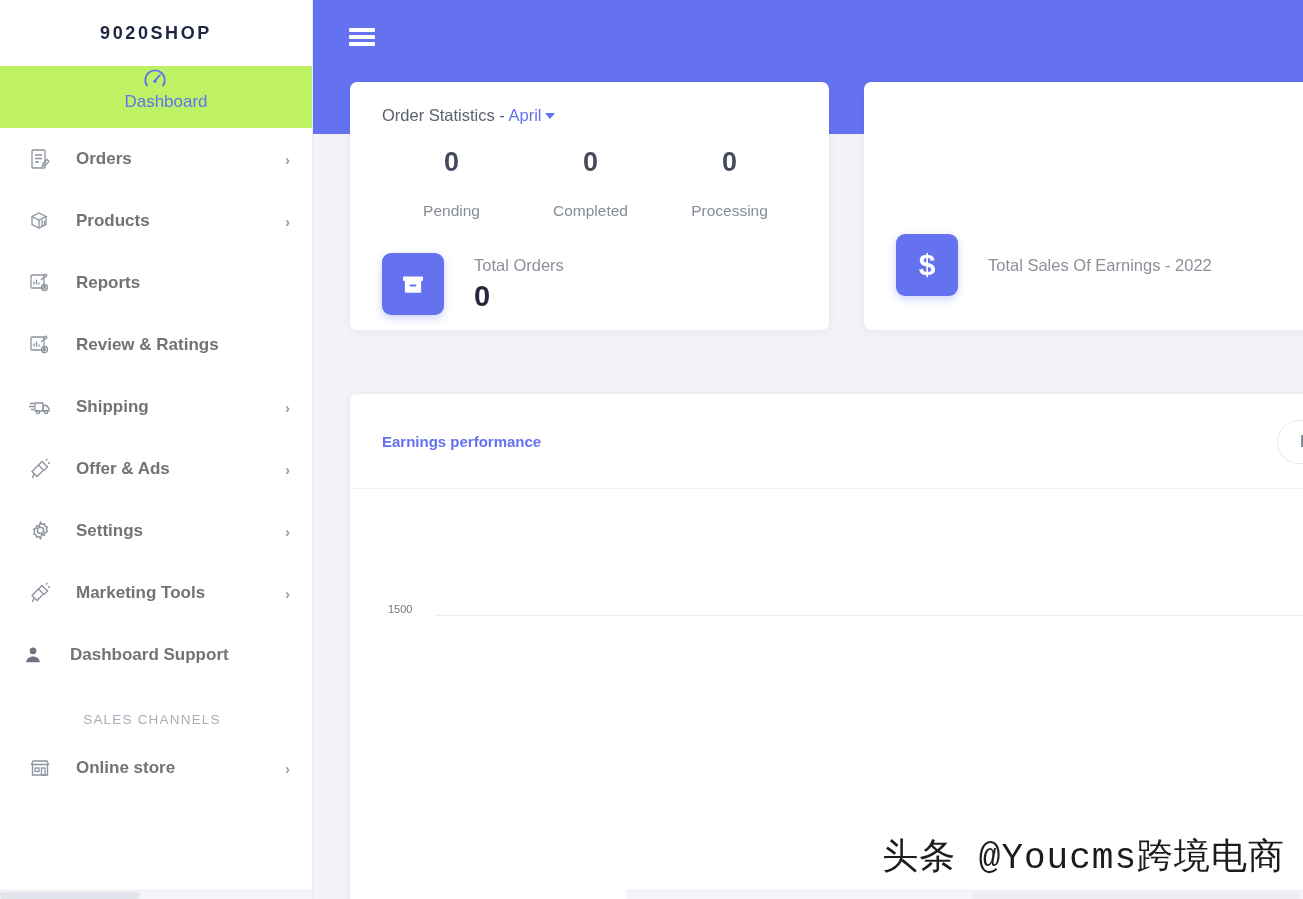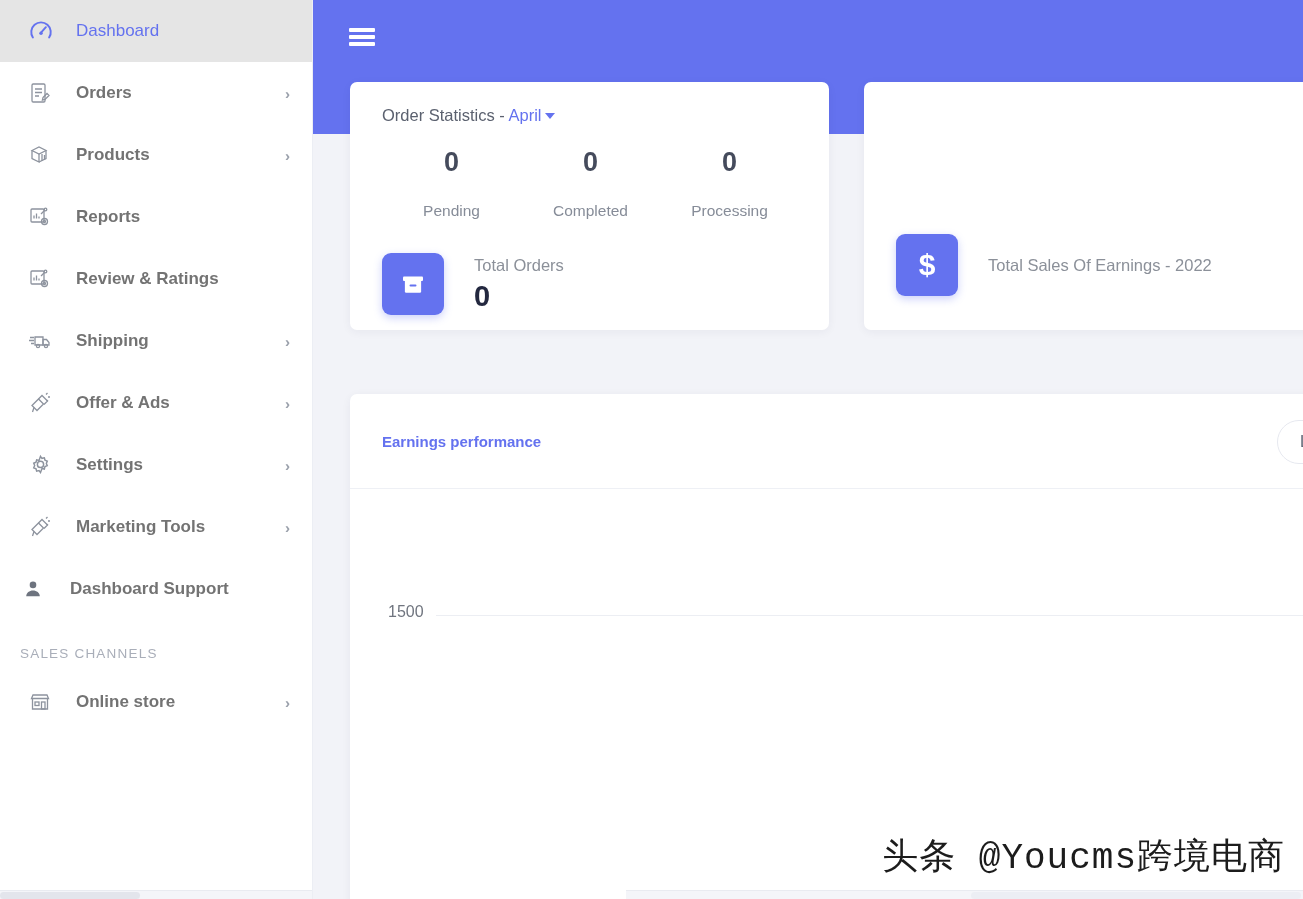--- a/index.html
+++ b/index.html
@@ -44,21 +44,22 @@
   .nav { padding-top: 0; }
   .nav-item {
     display: flex;
     align-items: center;
     height: 62px;
     padding: 0 22px 0 28px;
     cursor: pointer;
     position: relative;
   }
   .nav-item.active {
-    background: #e5e5e5;
+    background: #bef264;
+    flex-direction: column;
   }
   .nav-icon {
     width: 34px;
     min-width: 34px;
     display: flex;
     align-items: center;
     justify-content: flex-start;
     color: #8d939e;
   }
   .nav-item.active .nav-icon { color: #6472ef; }
@@ -79,20 +80,21 @@
     font-size: 15px;
     line-height: 1;
     font-weight: 700;
   }
   .section-title {
     padding: 26px 28px 10px 20px;
     font-size: 13.5px;
     letter-spacing: 1.2px;
     color: #a9aeb9;
     font-weight: 400;
+    text-align: center;
   }
   .sidebar-scrollbar {
     position: absolute;
     left: 0; bottom: 0;
     width: 313px; height: 9px;
     background: #f4f5f9;
     border-top: 1px solid #e9ebf1;
   }
   .sidebar-scrollbar .thumb {
     position: absolute;
@@ -283,21 +285,21 @@
     cursor: pointer;
   }
   .chart-body {
     position: relative;
     height: 425px;
   }
   .axis-tick {
     position: absolute;
     left: 38px;
     top: 114px;
-    font-size: 16px;
+    font-size: 11px;
     color: #70757f;
   }
   .gridline {
     position: absolute;
     left: 86px;
     right: 0;
     top: 126px;
     height: 1px;
     background: #eceef3;
   }
@@ -331,20 +333,23 @@
     border-radius: 4px;
   }
 </style>
 </head>
 <body>
 
 <div id="app">
 
   <aside class="sidebar">
 
+    <div class="brand">
+      <span class="brand-text">9020SHOP</span>
+    </div>
 
     <nav class="nav">
 
       <div class="nav-item active">
         <span class="nav-icon">
           <svg width="26" height="26" viewBox="0 0 24 24" fill="none" stroke="currentColor" stroke-width="1.8" stroke-linecap="round">
             <path d="M4.5 18a9 9 0 1 1 15 0"></path>
             <path d="M12 13.5 16.5 8.5"></path>
             <circle cx="12" cy="14" r="1.6" fill="currentColor" stroke="none"></circle>
           </svg>

